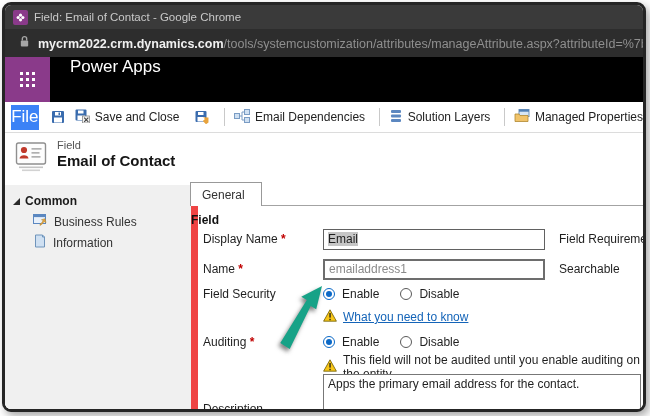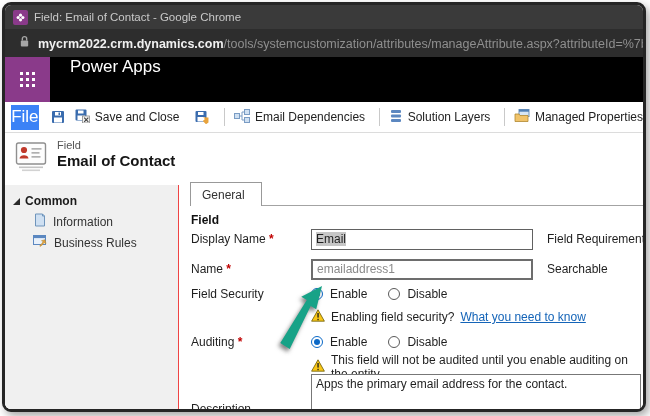--- a/index.html
+++ b/index.html
@@ -29,31 +29,31 @@
   .tb-icon { display:inline-flex; align-items:center; margin-left:12px; cursor:pointer; }
   .tb-btn { display:inline-flex; align-items:center; gap:5px; margin-left:10px; cursor:pointer; white-space:nowrap; }
   .tb-sep { width:1px; height:18px; background:#c9c9c9; margin:0 9px 0 14px; }
 
   
   .content { position:relative; height:278px; background:#fff; }
   .page-header { position:absolute; left:10px; top:6px; display:flex; gap:8px; align-items:flex-start; }
   .ptype { font-size:11px; color:#555; }
   .ptitle { font-size:15px; font-weight:700; color:#151515; margin-top:1px; white-space:nowrap; }
 
-  .sidebar { position:absolute; left:0; top:52px; bottom:0; width:174px; background:#f0f0f0; border-right:1px solid #ef4444; padding-top:6px; font-size:12px; }
+  .sidebar { position:absolute; left:0; top:52px; bottom:0; width:193px; background:#f0f0f0; border-right:7px solid #ef4444; padding-top:6px; font-size:12px; }
   .group { display:flex; align-items:center; gap:5px; padding-left:8px; font-weight:700; color:#1a1a1a; height:20px; cursor:pointer; }
   .tri { width:0; height:0; border-bottom:7px solid #2b2b2b; border-left:7px solid transparent; display:inline-block; }
   .sitem { display:flex; align-items:center; gap:6px; padding-left:28px; height:21px; color:#333; cursor:pointer; }
 
   .main { position:absolute; left:177px; top:44px; right:0; bottom:0; overflow:hidden; font-size:12px; color:#1f1f1f; }
   .tab { position:absolute; left:8px; top:5px; width:72px; height:24px; background:#fff; border:1px solid #999; border-bottom:none; z-index:2; line-height:24px; padding-left:11px; color:#333; cursor:pointer; }
   .tab-line { position:absolute; left:8px; right:0; top:28px; height:1px; background:#a3a3a3; }
   .schema { position:absolute; left:9px; top:36px; font-weight:700; color:#111; }
 
-  .row { position:absolute; left:9px; right:2px; display:flex; align-items:center; }
+  .row { position:absolute; left:21px; right:2px; display:flex; align-items:center; }
   .flabel { width:120px; flex:none; }
   .req { color:#c00000; font-weight:700; }
   .textbox { width:222px; height:21px; border:1px solid #616161; background:#fff; display:flex; align-items:center; padding-left:4px; overflow:hidden; flex:none; }
   .textbox .sel { background:#c6c6c6; }
   .textbox.disabled { border:2px solid #6d6d6d; color:#8a8a8a; }
   .side-label { margin-left:14px; white-space:nowrap; }
   .r-display-name { top:51px; height:22px; }
   .r-name { top:81px; height:22px; }
   .r-security { top:109px; height:16px; }
   .r-warn1 { top:132px; height:16px; padding-left:120px; }
@@ -203,36 +203,36 @@
       </div>
     </div>
 
     <div class="sidebar">
       <div class="group">
         <span class="tri"></span>
         <span>Common</span>
       </div>
       <div class="sitem">
         <span>
-          <svg width="14" height="14" viewBox="0 0 14 14">
-              <path d="M2.5,1 h7 l2,2 v10 h-9 z" fill="#cfe0f2" stroke="#6f94bb"></path>
-              <path d="M9.5,1 v2 h2" fill="#9fc0e0" stroke="#6f94bb"></path>
-            </svg>
-        </span>
-        <span>Information</span>
-      </div>
-      <div class="sitem">
-        <span>
           <svg width="15" height="14" viewBox="0 0 15 14">
               <rect x="0.5" y="1.5" width="12" height="9" fill="#e8f0fa" stroke="#5b87c0"></rect>
               <rect x="0.5" y="1.5" width="12" height="2.6" fill="#5b87c0"></rect>
               <path d="M7,12.5 q3,-1.5 4,-4 l2,1.2 l-1,-4 l-3.5,1 l1.6,0.9 q-1,2.5 -3.1,3.4 z" fill="#e8a33d" stroke="#b08830" stroke-width="0.5"></path>
             </svg>
         </span>
         <span>Business Rules</span>
+      </div>
+      <div class="sitem">
+        <span>
+          <svg width="14" height="14" viewBox="0 0 14 14">
+              <path d="M2.5,1 h7 l2,2 v10 h-9 z" fill="#cfe0f2" stroke="#6f94bb"></path>
+              <path d="M9.5,1 v2 h2" fill="#9fc0e0" stroke="#6f94bb"></path>
+            </svg>
+        </span>
+        <span>Information</span>
       </div>
     </div>
 
     <div class="main">
       <div class="tab">General</div>
       <div class="tab-line"></div>
       <div class="schema">Field</div>
 
       <div class="row r-display-name">
         <span class="flabel"><span>Display Name</span> <span class="req">*</span></span>
@@ -262,21 +262,20 @@
 
       <div class="row r-warn1">
         <span class="warn-wrap">
           <span>
             <svg width="14" height="13" viewBox="0 0 14 13">
                 <polygon points="7,0.8 13.4,12.2 0.6,12.2" fill="#f8c617" stroke="#6b5900" stroke-width="0.8"></polygon>
                 <rect x="6.4" y="4" width="1.3" height="4.6" fill="#1a1a1a"></rect>
                 <rect x="6.4" y="9.8" width="1.3" height="1.4" fill="#1a1a1a"></rect>
               </svg>
           </span>
-          <span>Enabling field security?</span>
           <span class="link">What you need to know</span>
         </span>
       </div>
 
       <div class="row r-auditing">
         <span class="flabel"><span>Auditing</span> <span class="req">*</span></span>
         <div class="radio-group">
           <span class="radio selected"></span>
           <span class="radio-label">Enable</span>
           <span class="radio"></span>

